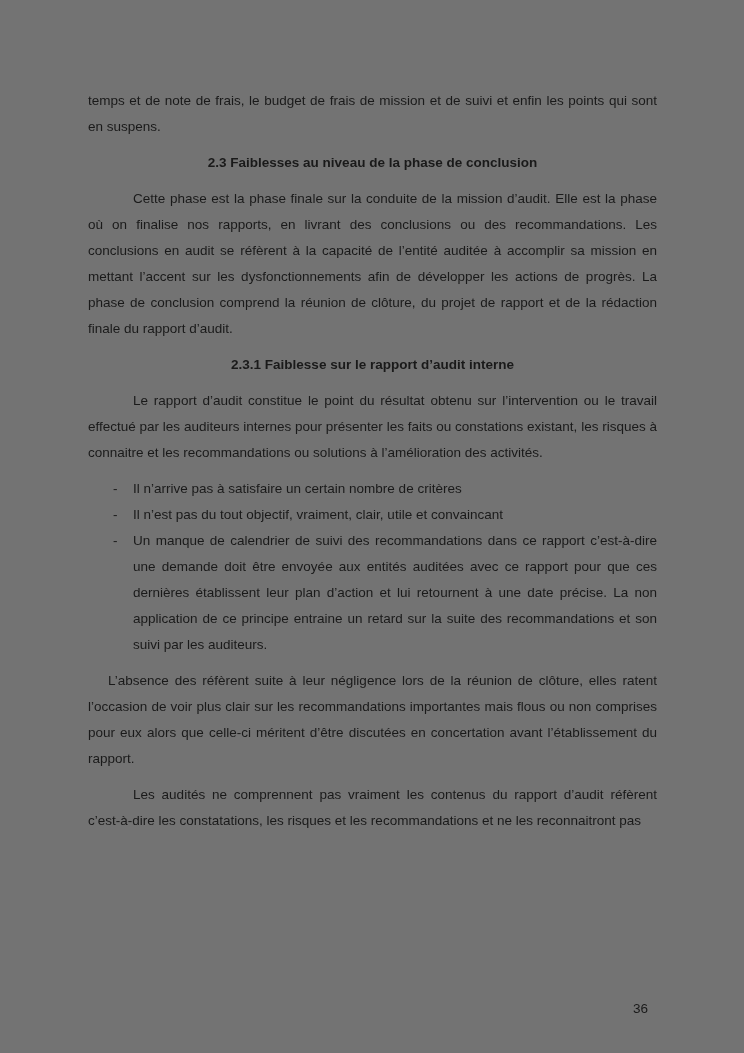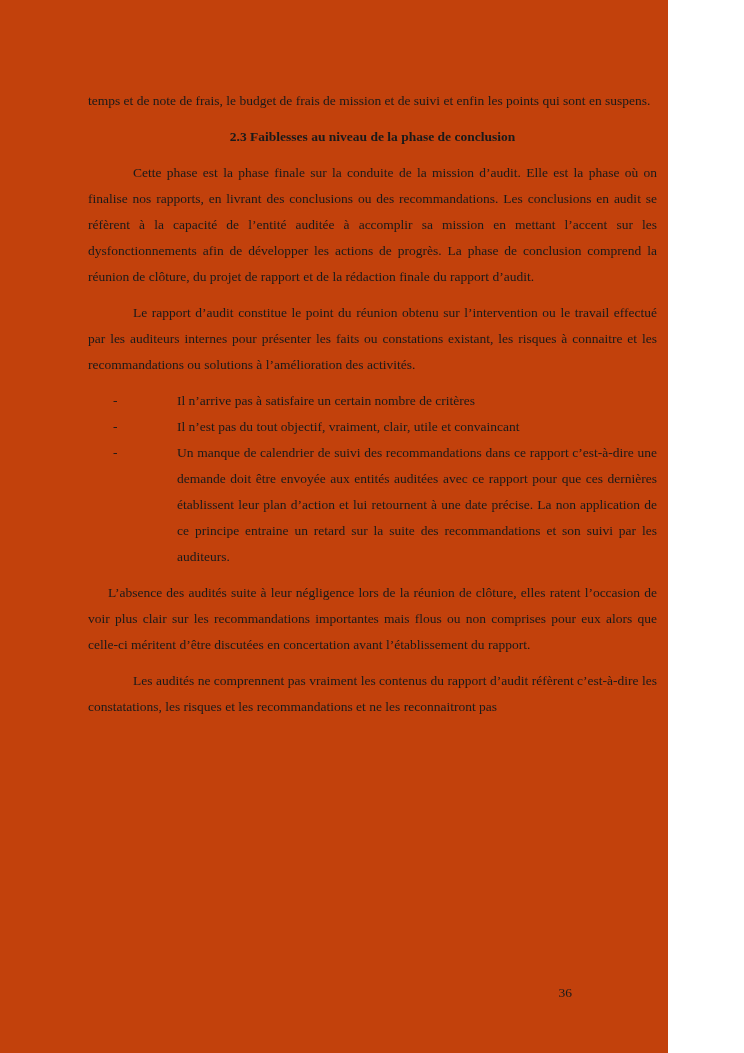--- a/index.html
+++ b/index.html
@@ -2,24 +2,24 @@
 <html><head>
 <meta charset="utf-8">
 <style>
   html, body {
     margin: 0;
     padding: 0;
     background: #ffffff;
   }
   .page {
     position: relative;
-    width: 668px;
+    width: 744px;
     height: 1053px;
-    background: #c2410c;
-    font-family: Liberation Serif, serif;
+    background: #737373;
+    font-family: Liberation Sans, sans-serif;
     color: #1a1a1a;
     box-sizing: border-box;
     overflow: hidden;
   }
   .content {
     position: absolute;
     top: 88px;
     left: 88px;
     width: 569px;
   }
@@ -49,51 +49,51 @@
   }
   .list-item .dash {
     flex: 0 0 auto;
     width: 20px;
     padding-left: 25px;
     text-align: left;
   }
   .list-item .text {
     flex: 1 1 auto;
     text-align: justify;
-    margin-left: 44px;
   }
   .page-number {
     position: absolute;
     right: 96px;
-    bottom: 52px;
+    bottom: 36px;
     font-size: 13.5px;
     line-height: 16px;
     color: #1a1a1a;
   }
 </style>
 </head>
 <body>
 
 <div class="page">
   <div class="content">
       <p class="paragraph indent-none">temps et de note de frais, le budget de frais de mission et de suivi et enfin les points qui sont en suspens.</p>
       <h2 class="heading">2.3 Faiblesses au niveau de la phase de conclusion</h2>
       <p class="paragraph indent-large">Cette phase est la phase finale sur la conduite de la mission d’audit. Elle est la phase où on finalise nos rapports, en livrant des conclusions ou des recommandations. Les conclusions en audit se réfèrent à la capacité de l’entité auditée à accomplir sa mission en mettant l’accent sur les dysfonctionnements afin de développer les actions de progrès. La phase de conclusion comprend la réunion de clôture, du projet de rapport et de la rédaction finale du rapport d’audit.</p>
-      <p class="paragraph indent-large">Le rapport d’audit constitue le point du réunion obtenu sur l’intervention ou le travail effectué par les auditeurs internes pour présenter les faits ou constations existant, les risques à connaitre et les recommandations ou solutions à l’amélioration des activités.</p>
+      <h2 class="heading">2.3.1 Faiblesse sur le rapport d’audit interne</h2>
+      <p class="paragraph indent-large">Le rapport d’audit constitue le point du résultat obtenu sur l’intervention ou le travail effectué par les auditeurs internes pour présenter les faits ou constations existant, les risques à connaitre et les recommandations ou solutions à l’amélioration des activités.</p>
       <div class="bullet-list">
         <div class="list-item">
           <span class="dash">-</span>
           <span class="text">Il n’arrive pas à satisfaire un certain nombre de critères</span>
         </div>
         <div class="list-item">
           <span class="dash">-</span>
           <span class="text">Il n’est pas du tout objectif, vraiment, clair, utile et convaincant</span>
         </div>
         <div class="list-item">
           <span class="dash">-</span>
           <span class="text">Un manque de calendrier de suivi des recommandations dans ce rapport c’est-à-dire une demande doit être envoyée aux entités auditées avec ce rapport pour que ces dernières établissent leur plan d’action et lui retournent à une date précise. La non application de ce principe entraine un retard sur la suite des recommandations et son suivi par les auditeurs.</span>
         </div>
       </div>
-      <p class="paragraph indent-small">L’absence des audités suite à leur négligence lors de la réunion de clôture, elles ratent l’occasion de voir plus clair sur les recommandations importantes mais  flous ou non comprises pour eux alors que celle-ci méritent d’être discutées en concertation avant l’établissement du rapport.</p>
+      <p class="paragraph indent-small">L’absence des réfèrent suite à leur négligence lors de la réunion de clôture, elles ratent l’occasion de voir plus clair sur les recommandations importantes mais  flous ou non comprises pour eux alors que celle-ci méritent d’être discutées en concertation avant l’établissement du rapport.</p>
       <p class="paragraph indent-large">Les audités ne comprennent pas vraiment les contenus du rapport d’audit réfèrent c’est-à-dire les constatations, les risques et les recommandations et ne les reconnaitront pas</p>
     </div>
   <div class="page-number">36</div>
 </div>
 
 </body></html>

